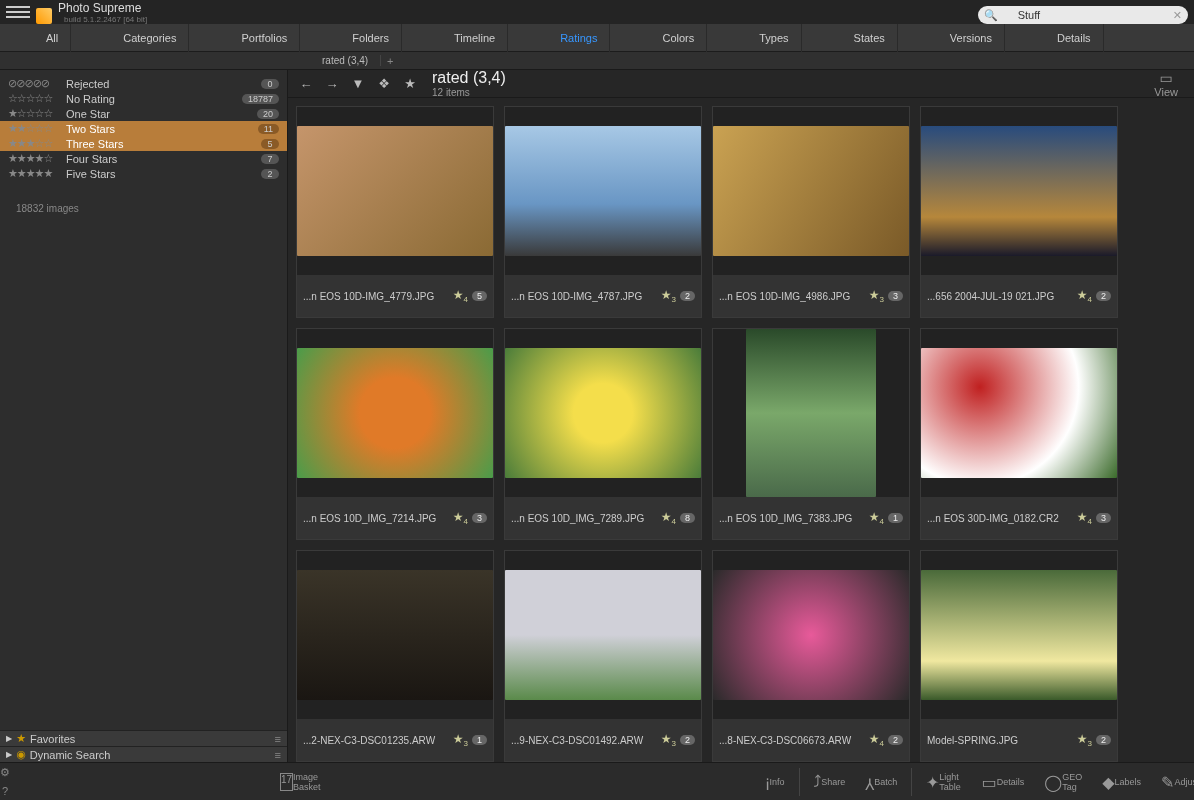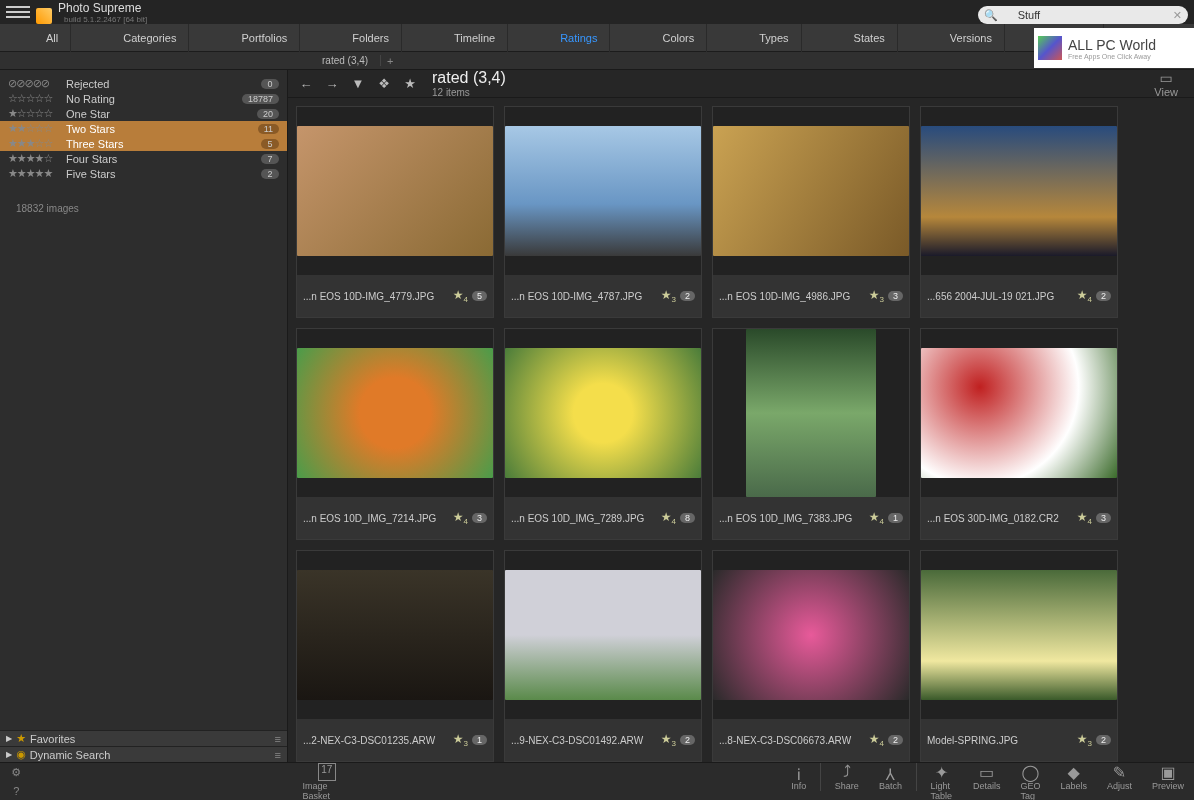--- a/index.html
+++ b/index.html
@@ -47,21 +47,21 @@
 .card { background: #2f2f2f; border: 1px solid #3a3a3a; display: flex; flex-direction: column; }
 .thumb { height: 168px; display: flex; align-items: center; justify-content: center; background: #222; }
 .thumb .img { border-radius: 1px; }
 .filebar { display: flex; align-items: center; padding: 21px 6px; height: 30px; background: #333; }
 .fname { flex: 1; font-size: 10px; color: #ccc; white-space: nowrap; overflow: hidden; text-overflow: ellipsis; }
 .fstar { color: #cc9; font-size: 12px; margin: 0 4px; }
 .fbadge { background: #666; color: #eee; border-radius: 8px; padding: 0 5px; font-size: 9px; }
 .footer { height: 38px; background: #2b2b2b; border-top: 1px solid #1a1a1a; display: flex; align-items: center; }
 .footer-left { width: 34px; display: flex; flex-direction: column; gap: 6px; align-items: center; color: #888; }
 .footer-icons { margin-left: 260px; display: flex; align-items: center; }
-.foot-item { display: flex; flex-direction: column; align-items: center; color: #999; font-size: 9px; padding: 0 10px; cursor: pointer; }
+.foot-item { display: flex; flex-direction: row; align-items: center; color: #999; font-size: 9px; padding: 0 10px; cursor: pointer; }
 .foot-item .ico { font-size: 16px; height: 18px; }
 .foot-sep { width: 1px; height: 28px; background: #444; margin: 0 4px; }
 .watermark { position: absolute; top: 28px; right: 0; width: 160px; height: 40px; background: #fff; color: #444; display: flex; align-items: center; padding: 4px; font-size: 14px; }
 .watermark .wbox { width: 24px; height: 24px; background: linear-gradient(135deg,#5c5,#55c,#c55); margin-right: 6px; }
 .watermark .sub { font-size: 7px; color: #999; display:block; }
 </style>
 </head>
 <body>
 
 <div class="app">
@@ -76,27 +76,20 @@
       <div class="app-title">Photo Supreme</div>
       <div class="app-build">build 5.1.2.2467 [64 bit]</div>
     </div>
     <div class="search-wrap">
       <span class="mag">🔍</span>
       <input value="Stuff" style="">
       <span class="clear">✕</span>
     </div>
   </div>
 
-  <div class="watermark">
-    <div class="wbox"></div>
-    <div>
-      <span>ALL PC World</span>
-      <span class="sub">Free Apps One Click Away</span>
-    </div>
-  </div>
 
   <div class="tabs" id="tabs">
       <div class="tab">All</div>
       <div class="tab">Categories</div>
       <div class="tab">Portfolios</div>
       <div class="tab">Folders</div>
       <div class="tab">Timeline</div>
       <div class="tab active">Ratings</div>
       <div class="tab">Colors</div>
       <div class="tab">Types</div>

